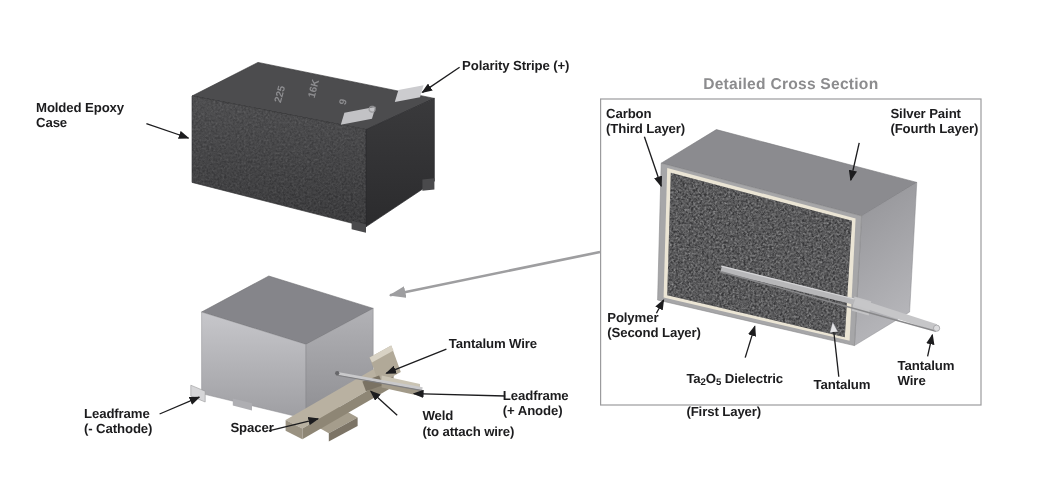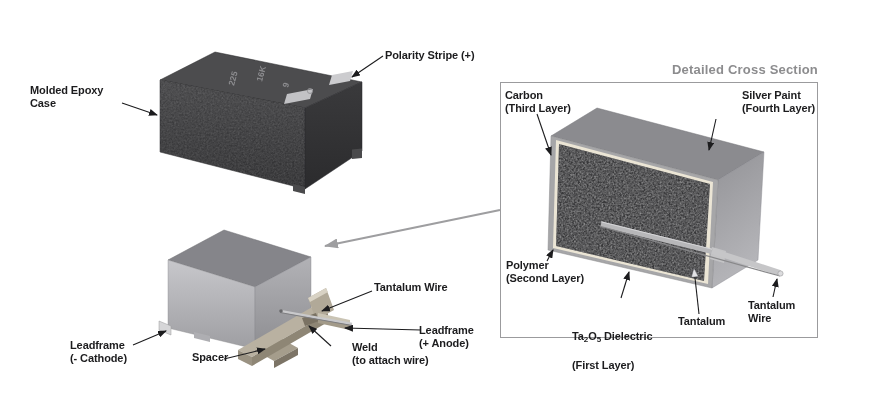--- a/index.html
+++ b/index.html
@@ -16,31 +16,31 @@
     font:600 11px/13px "Liberation Sans", sans-serif;
     color:var(--label-text,#1c1c1e);
     white-space:pre-line;
     letter-spacing:-0.1px;
   }
   .lbl.left{text-align:center;}
   .title{
     position:absolute;
     font:700 13px/15px "Liberation Sans", sans-serif;
     color:var(--title-text,#8c8c8e);
-    text-align:right;
+    text-align:center;
     letter-spacing:0.2px;
   }
   .xs-box{
     position:absolute;
     left:500px;top:82px;width:316px;height:254px;
     border:1.5px solid var(--box-border,#9b9b9d);
     background:transparent;
   }
   .sub{font-size:8px;vertical-align:-2px;}
-  .nowrap{white-space:nowrap;margin-top:20px;}
+  .nowrap{white-space:nowrap;}
 </style>
 </head>
 <body>
 
 <div id="stage">
 
   <div class="xs-box"></div>
 
   <svg id="scene" width="870" height="407" viewBox="0 0 870 407">
     <defs>

